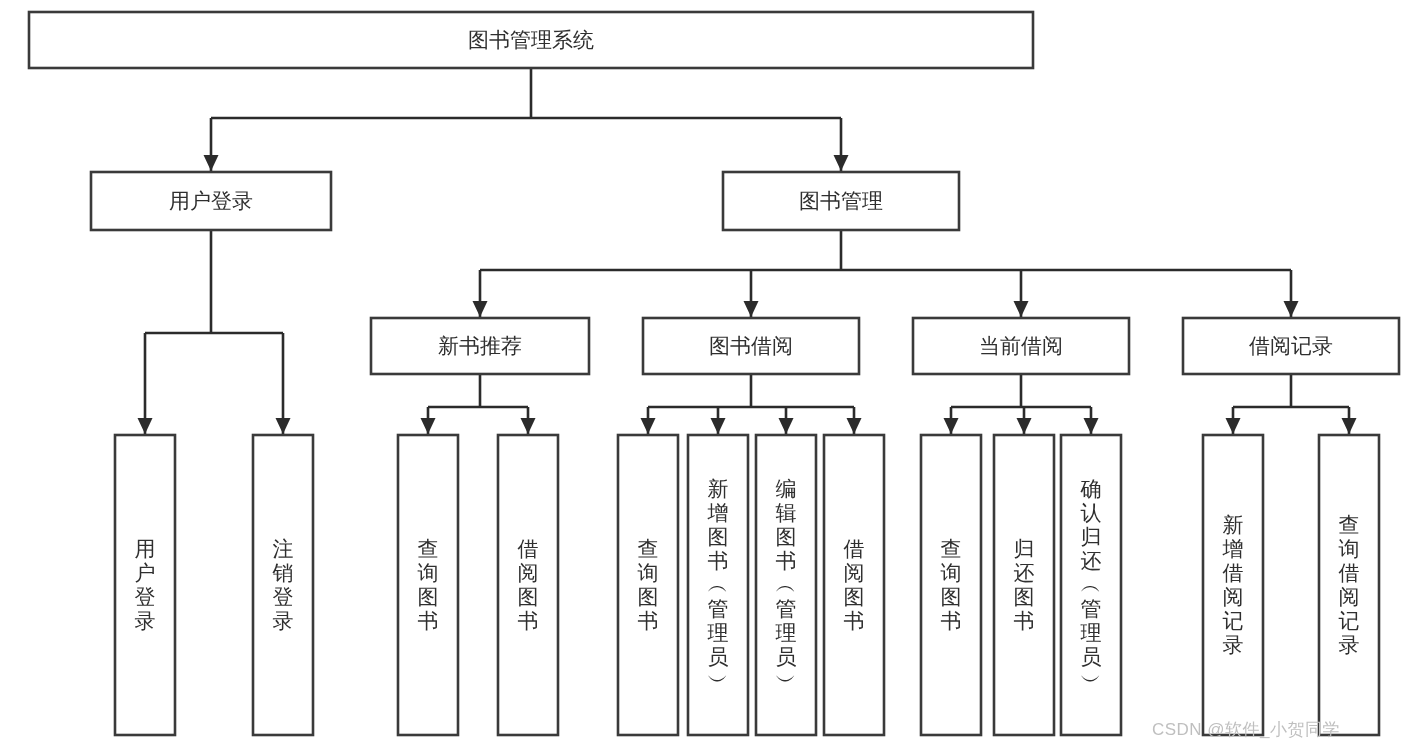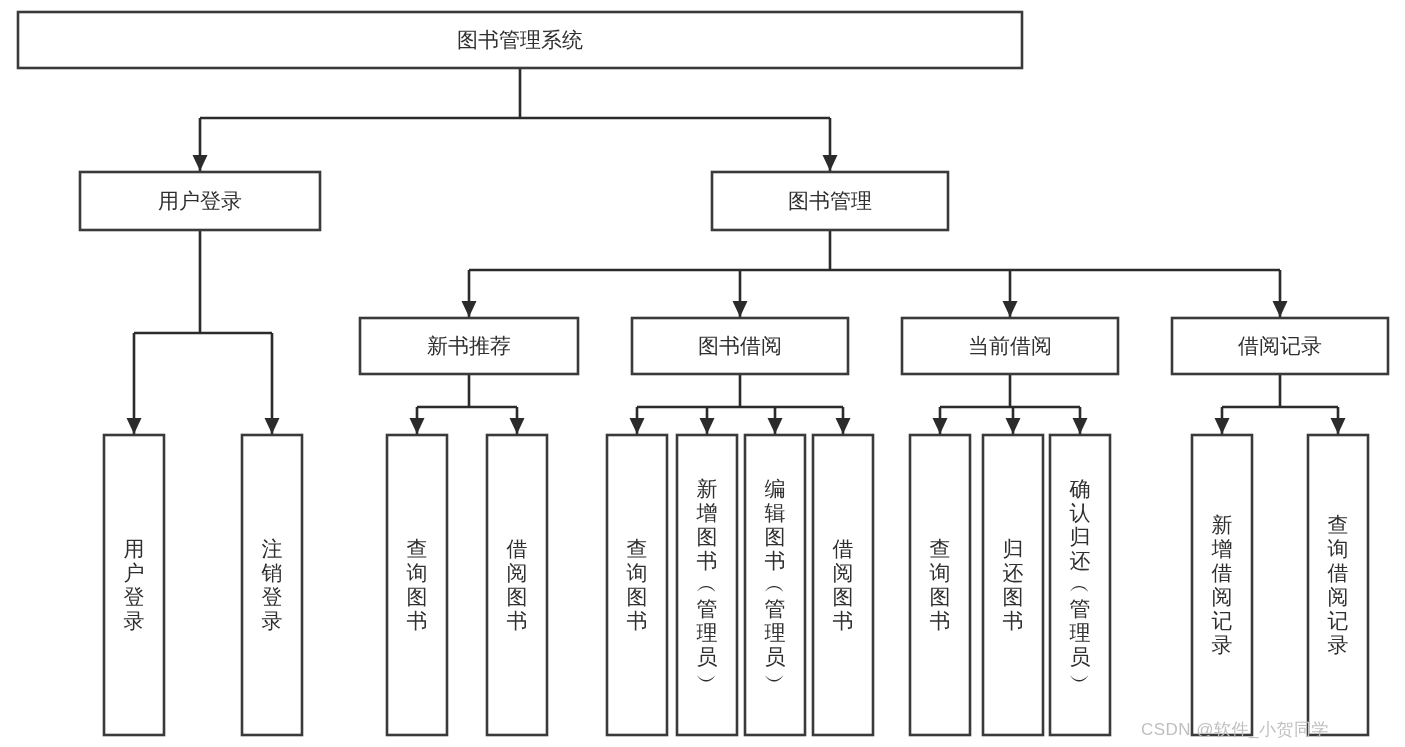--- a/index.html
+++ b/index.html
@@ -13,20 +13,21 @@
     font-family: "Liberation Sans", "DejaVu Sans", sans-serif;
     position: relative;
     overflow: hidden;
   }
   #diagram-root {
     position: absolute;
     left: 0;
     top: 0;
     width: 1339px;
     height: 747px;
+    padding-left: 11px;
   }
   svg.tree {
     display: block;
     width: 1405px;
     height: 747px;
   }
   .node-box {
     fill: #ffffff;
     stroke: #3a3a3a;
     stroke-width: 2.6;

